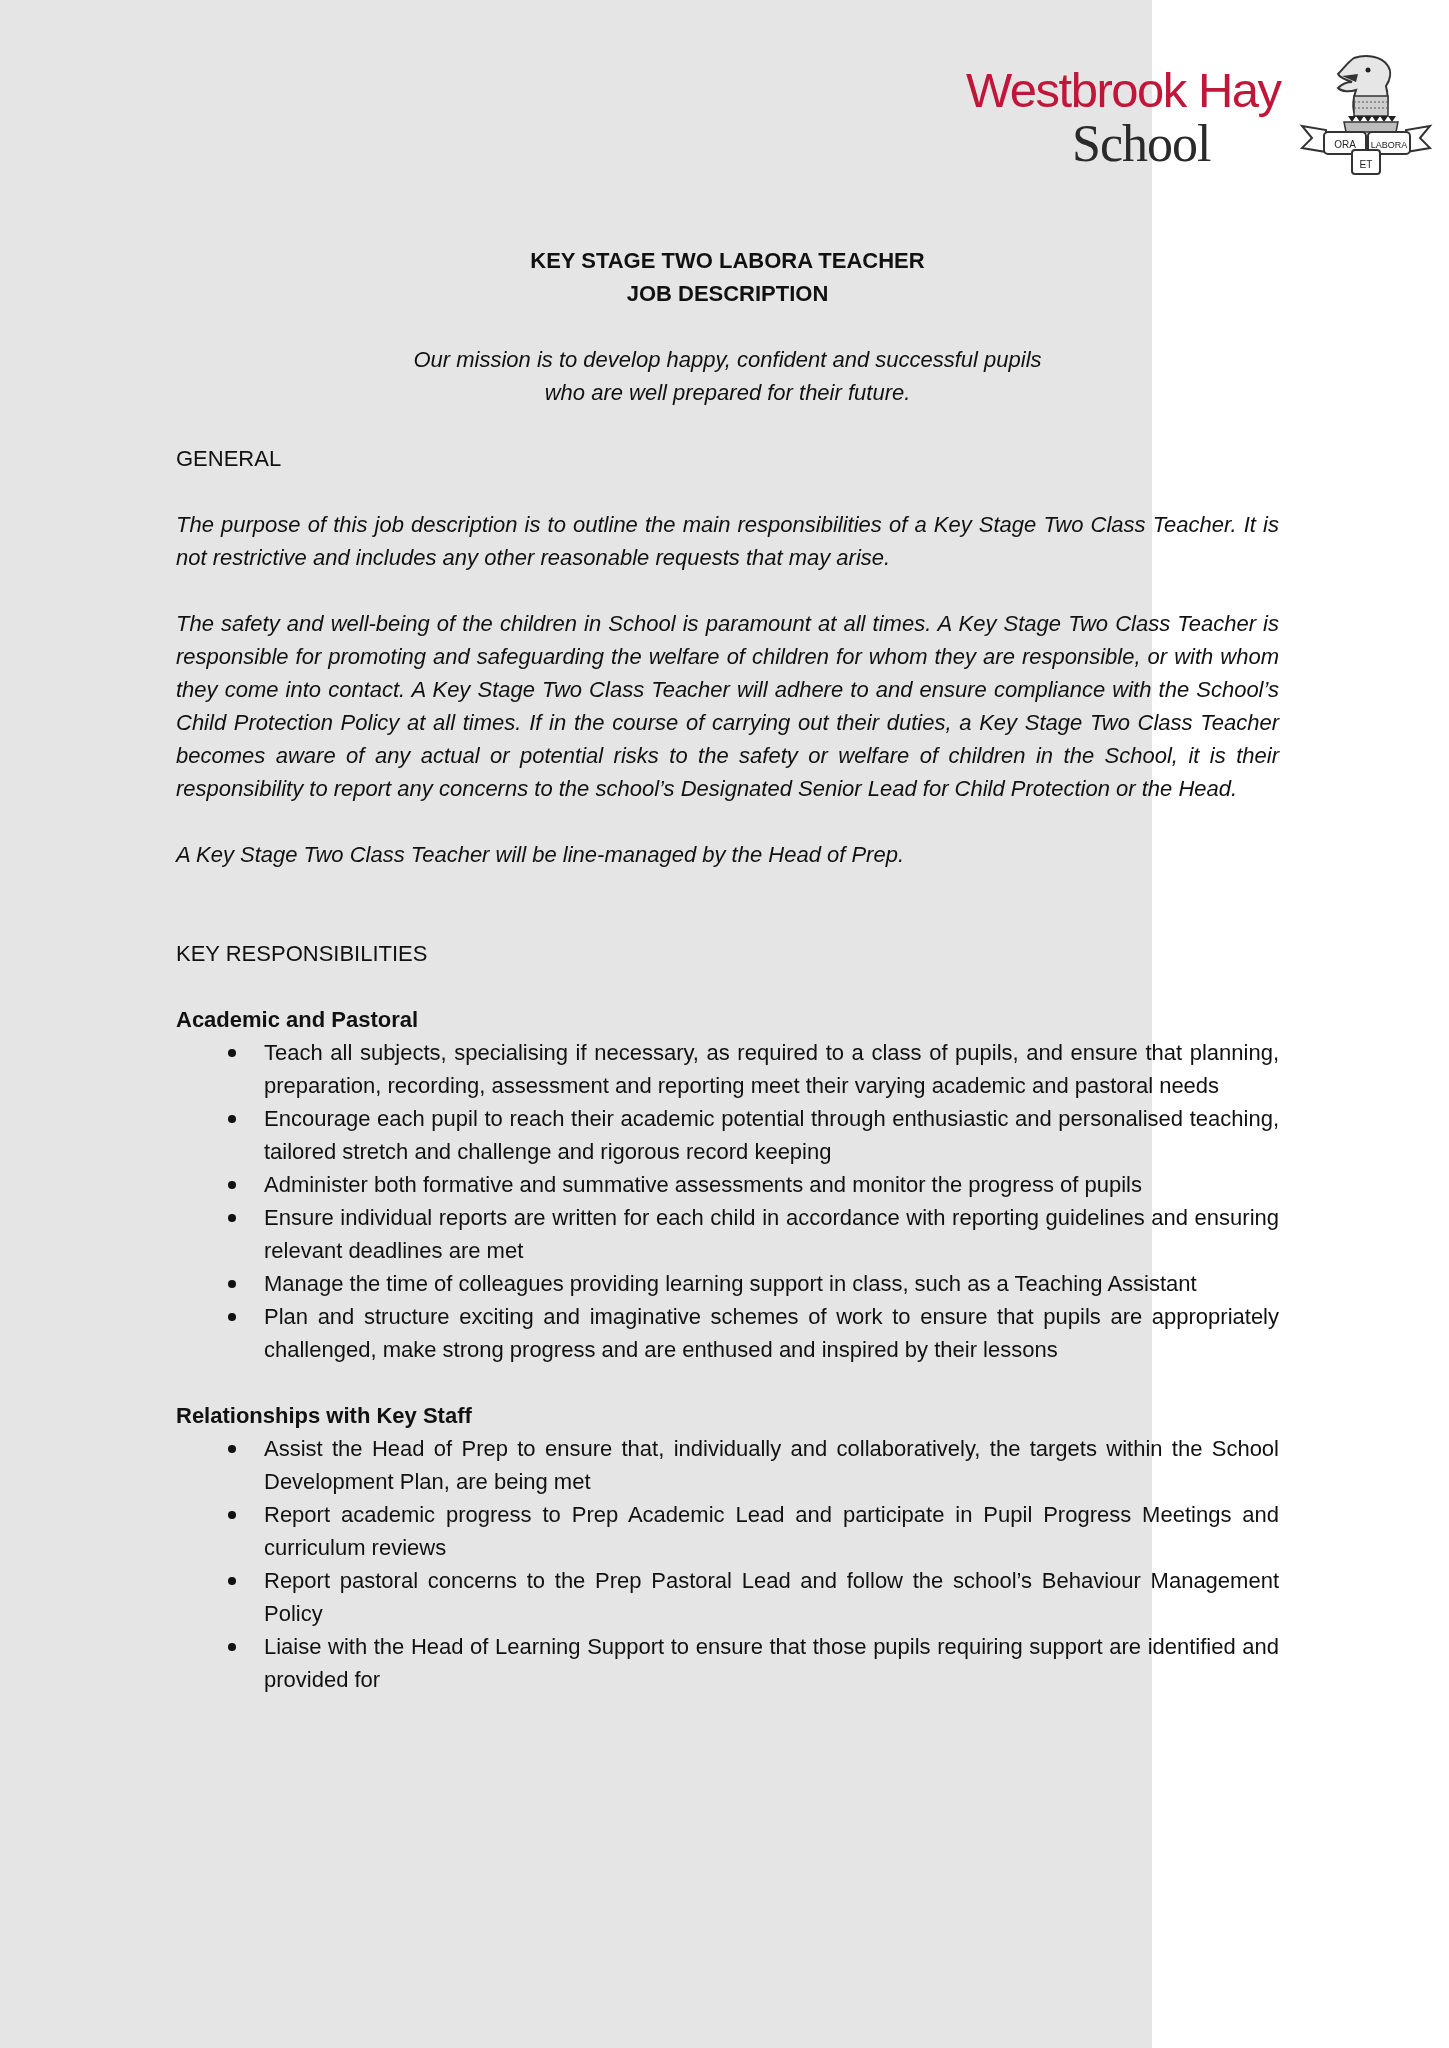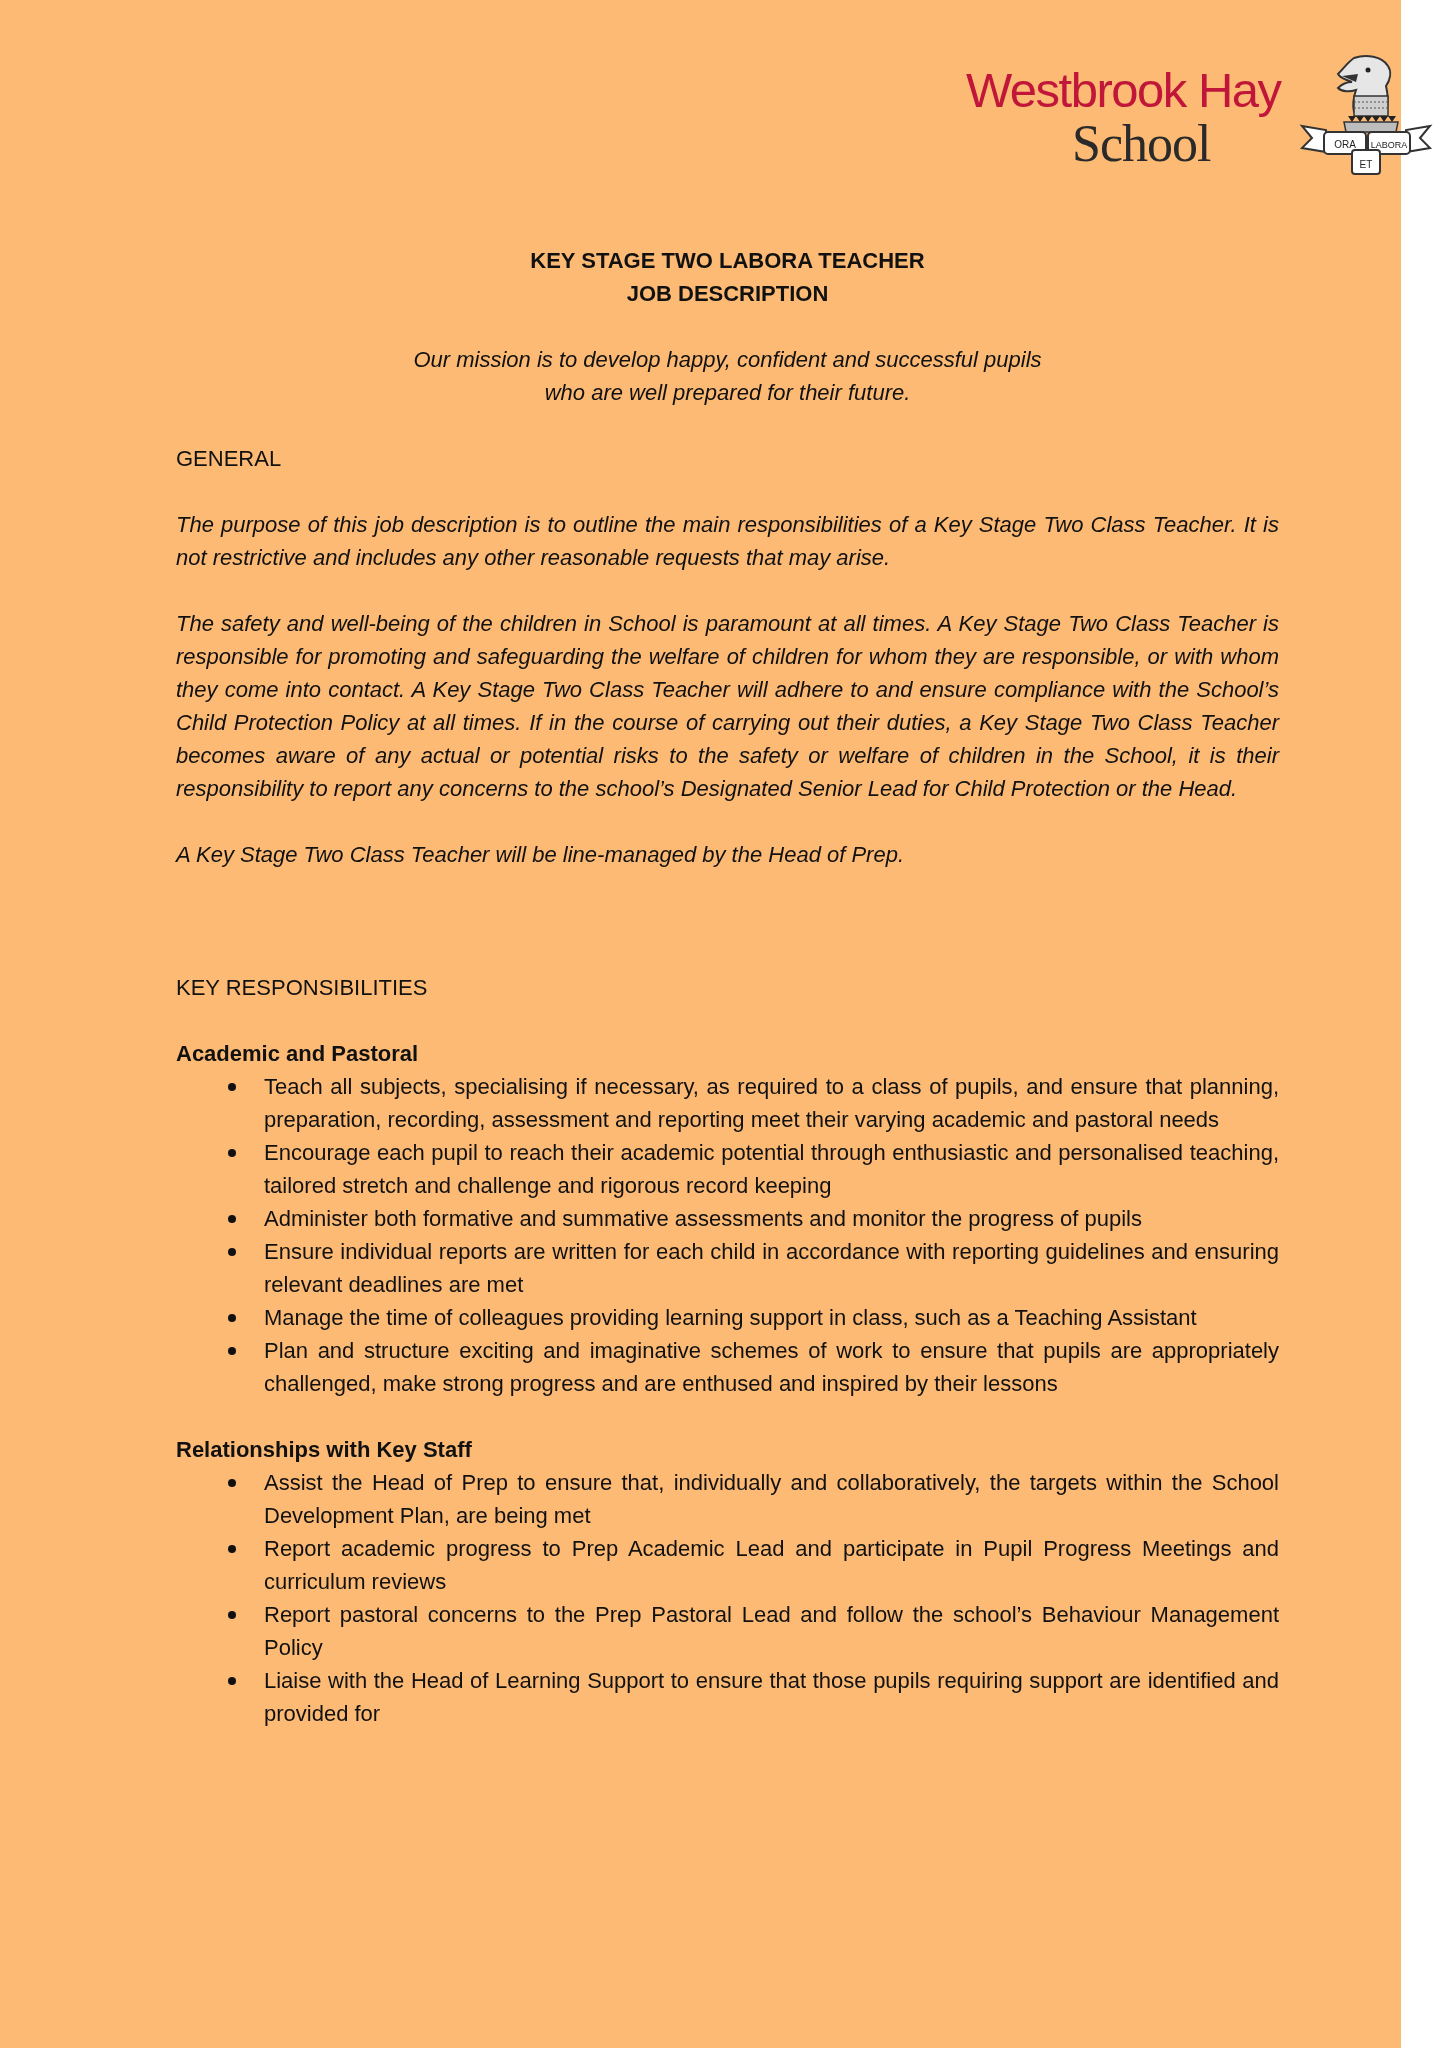--- a/index.html
+++ b/index.html
@@ -7,22 +7,22 @@
       width: 1449px;
       height: 2048px;
       position: relative;
       overflow: hidden;
       font-family: "Liberation Sans", sans-serif;
       color: #111111;
     }
     .page {
       position: absolute;
       left: 0; top: 0;
-      width: 1401px; height: 2048px;
-      background: #fdba74;
+      width: 1152px; height: 2048px;
+      background: #e5e5e5;
     }
     
     .logo {
       position: absolute;
       left: 966px; top: 66px;
       width: 470px; height: 124px;
     }
     .logo-word-1 {
       position: absolute;
       left: 0; top: 0;
@@ -93,21 +93,21 @@
       text-align: justify;
     }
     ul.bullets li .bullet {
       position: absolute;
       left: 52px;
       top: 13px;
       width: 8px; height: 8px;
       border-radius: 50%;
       background: #111111;
     }
-    .gap-66 { margin-top: 100px; }
+    .gap-66 { margin-top: 66px; }
   </style>
 </head>
 <body>
 
 <div class="page">
 
   <div class="logo">
     <div class="logo-word-1">Westbrook Hay</div>
     <div class="logo-word-2">School</div>
     <svg class="crest" viewBox="0 0 140 130" xmlns="http://www.w3.org/2000/svg">

